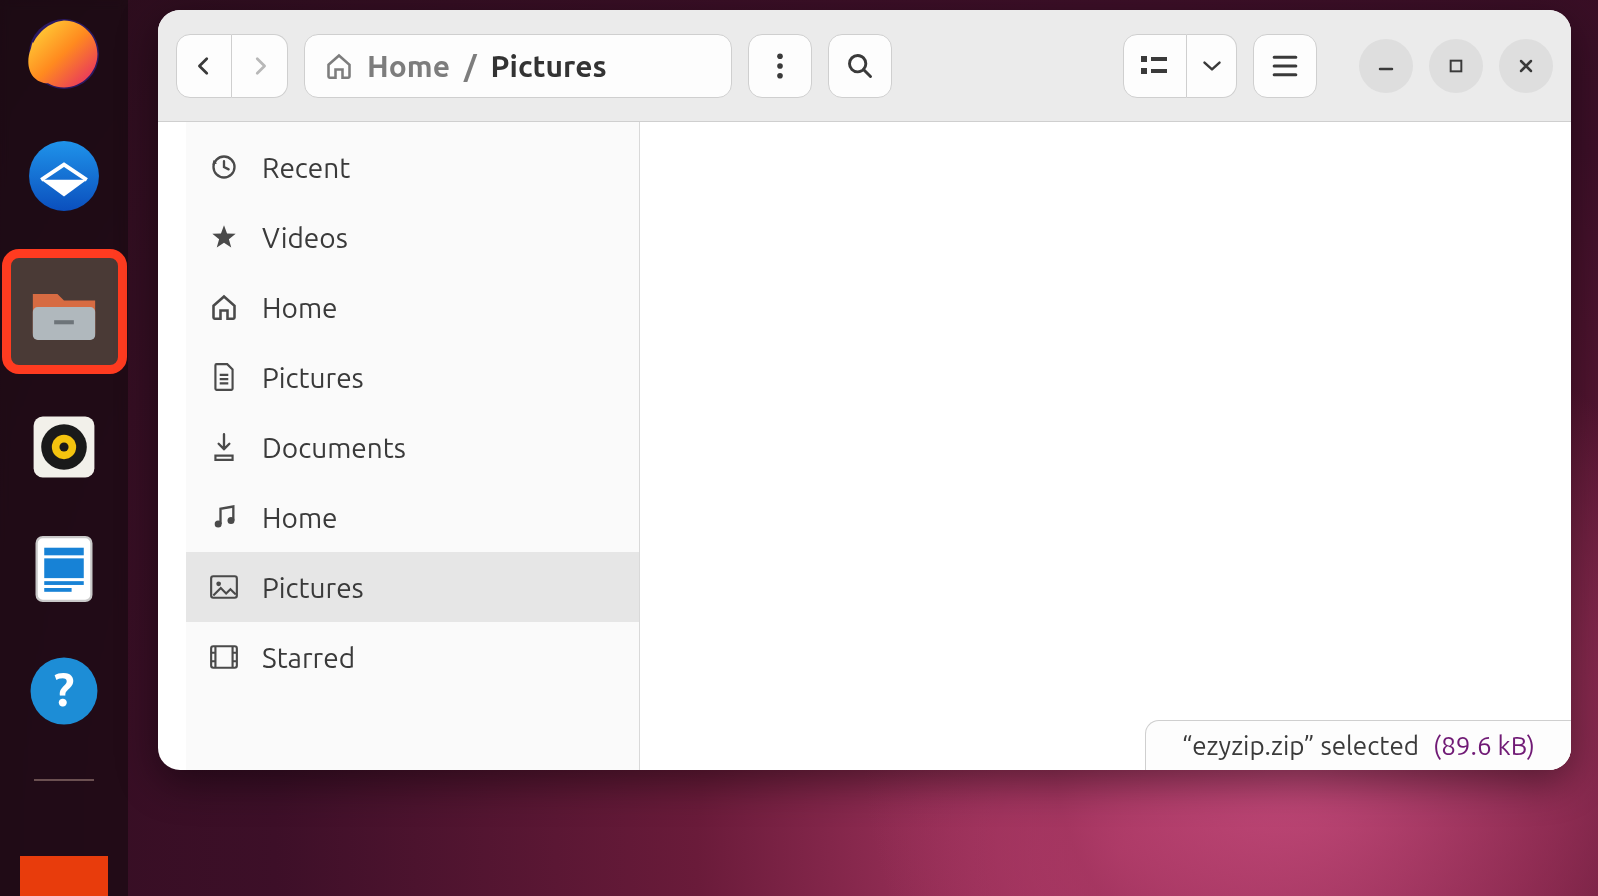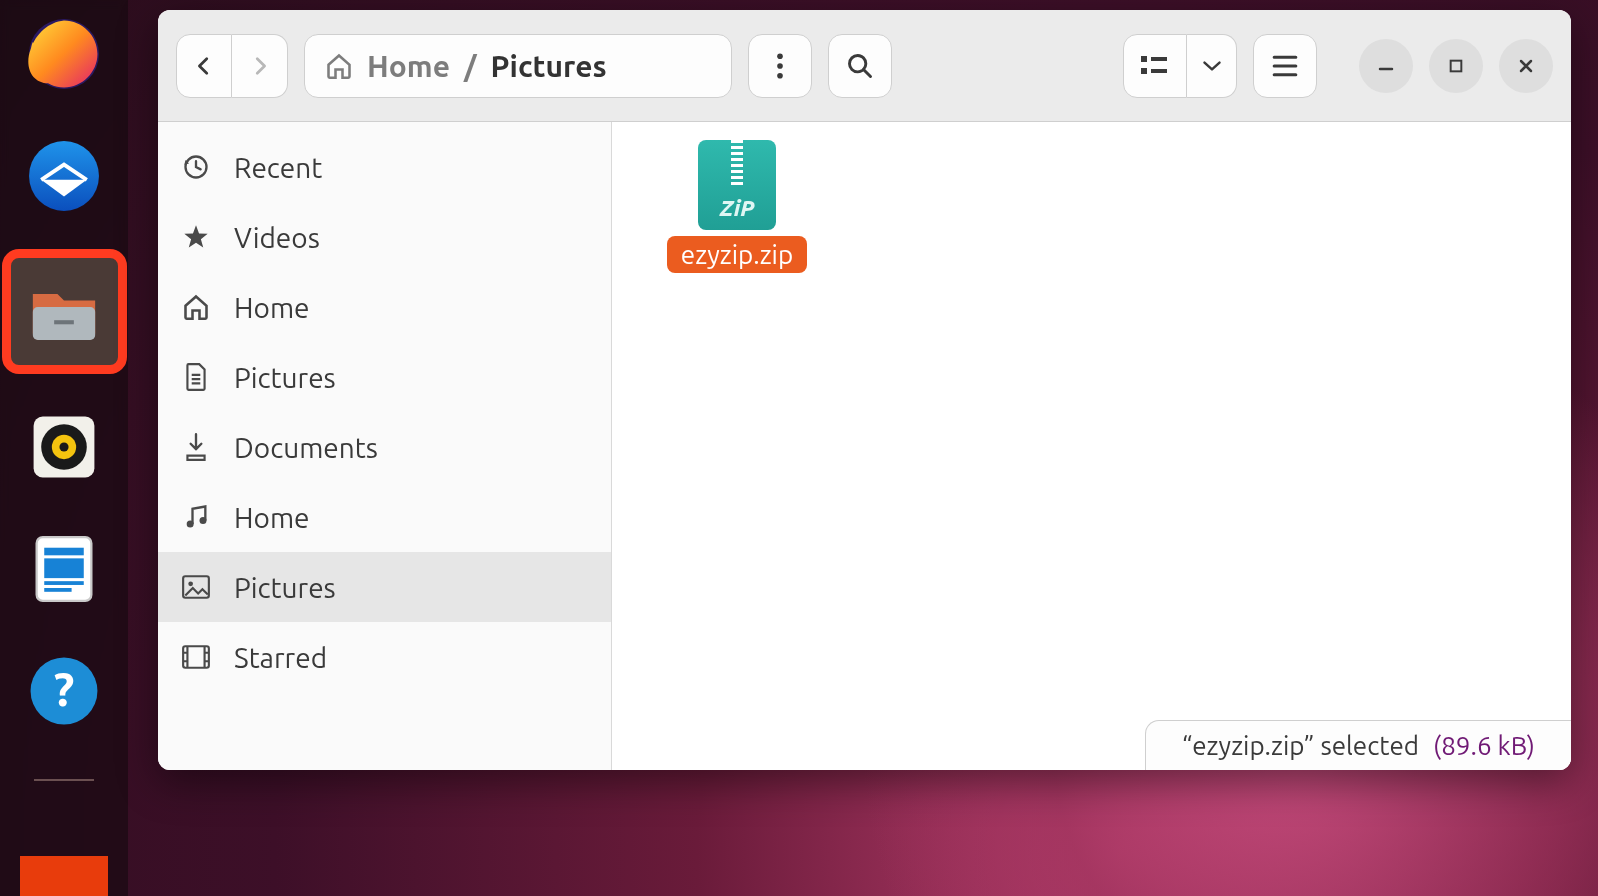--- a/index.html
+++ b/index.html
@@ -23,21 +23,21 @@
   background: rgba(20,10,15,0.6); backdrop-filter:blur(4px);
   display:flex; flex-direction:column; align-items:center; padding-top:10px; gap:34px;
 }
 .dock-item { width:88px; height:88px; display:flex; align-items:center; justify-content:center; border-radius:12px; }
 .dock-item.highlight { outline:9px solid #ff3b20; outline-offset:-4px; background:#4a3a36; width:115px; height:115px; }
 .dock-sep { width:60px; height:2px; background:#6b5051; margin-top:10px; }
 
 
 .window {
   position:absolute; left:158px; top:10px; width:1413px; height:760px;
-  background:#fff; border-radius:12px; overflow:hidden;
+  background:#fff; border-radius:22px; overflow:hidden;
   box-shadow:0 12px 40px rgba(0,0,0,.45);
   display:flex; flex-direction:column;
 }
 .titlebar {
   height:112px; background:#ebebeb; border-bottom:1px solid #cfcfcf;
   display:flex; align-items:center; padding:0 18px; gap:16px;
 }
 .btn {
   height:64px; background:#fdfdfd; border:1px solid #cfcfcf; border-radius:14px;
   display:flex; align-items:center; justify-content:center; color:#3a3a3a; cursor:pointer;
@@ -48,21 +48,21 @@
 .nav-group .btn:last-child  { border-radius:0 14px 14px 0; border-left:none; color:#b8b8b8 }
 .breadcrumb { flex:0 0 auto; width:428px; justify-content:flex-start; padding:0 20px; gap:14px; font-size:30px; color:#7d7d7d; font-weight:600; }
 .breadcrumb .current { color:#333; font-weight:700; }
 .icon-btn { width:64px; }
 .spacer { flex:1; }
 .view-group { display:flex; }
 .view-group .btn:first-child { width:64px; border-radius:14px 0 0 14px; }
 .view-group .btn:last-child  { width:50px; border-radius:0 14px 14px 0; border-left:none; }
 .win-ctl { width:54px; height:54px; border-radius:50%; background:#dedede; display:flex; align-items:center; justify-content:center; color:#3a3a3a; cursor:pointer; }
 
-.body { flex:1; display:flex; position:relative; }
+.body { flex:1; display:flex; position:relative;margin-left:28px; }
 .sidebar { width:454px; border-right:1px solid #d9d9d9; background:#fafafa; padding-top:10px; }
 .sb-item { height:70px; display:flex; align-items:center; gap:22px; padding:0 22px; font-size:28px; color:#3a3a3a; cursor:pointer; }
 .sb-item.active { background:#e6e6e6; }
 .sb-icon { width:32px; height:32px; display:flex; align-items:center; justify-content:center; color:#4a4a4a; flex-shrink:0; }
 
 .content { flex:1; background:#fff; padding:18px 30px; position:relative; }
 .file { display:flex; flex-direction:column; align-items:center; width:150px; gap:6px; cursor:pointer; margin-left:20px; }
 .zip-icon { width:78px; height:90px; background:linear-gradient(#2fb9ad,#209f95); border-radius:8px; position:relative; display:flex; align-items:flex-end; justify-content:center; padding-bottom:10px; }
 .zip-icon::before { content:''; position:absolute; top:0; left:50%; transform:translateX(-50%); width:12px; height:46px; background:repeating-linear-gradient(#fff 0 3px, transparent 3px 6px); }
 .zip-icon span { color:#dff6f3; font-weight:800; font-size:22px; font-style:italic; }
@@ -286,26 +286,20 @@
             <svg width="30" height="26" viewBox="0 0 28 24">
               <rect x="2" y="2" width="24" height="20" rx="2" fill="none" stroke="currentColor" stroke-width="2"></rect>
               <path d="M6 2v20M22 2v20M2 8h4M2 16h4M22 8h4M22 16h4" stroke="currentColor" stroke-width="2"></path>
             </svg>
           </span>
         <span>Starred</span>
       </div>
     </div>
 
     <div class="content">
-      <div class="file">
-        <div class="zip-icon">
-            <span>ZiP</span>
-          </div>
-        <div class="file-label">ezyzip.zip</div>
-      </div>
 
       <div class="statusbar">
         <span>“ezyzip.zip” selected</span>
         <span class="size">(89.6 kB)</span>
       </div>
     </div>
   </div>
 </div>
 
 </body></html>

